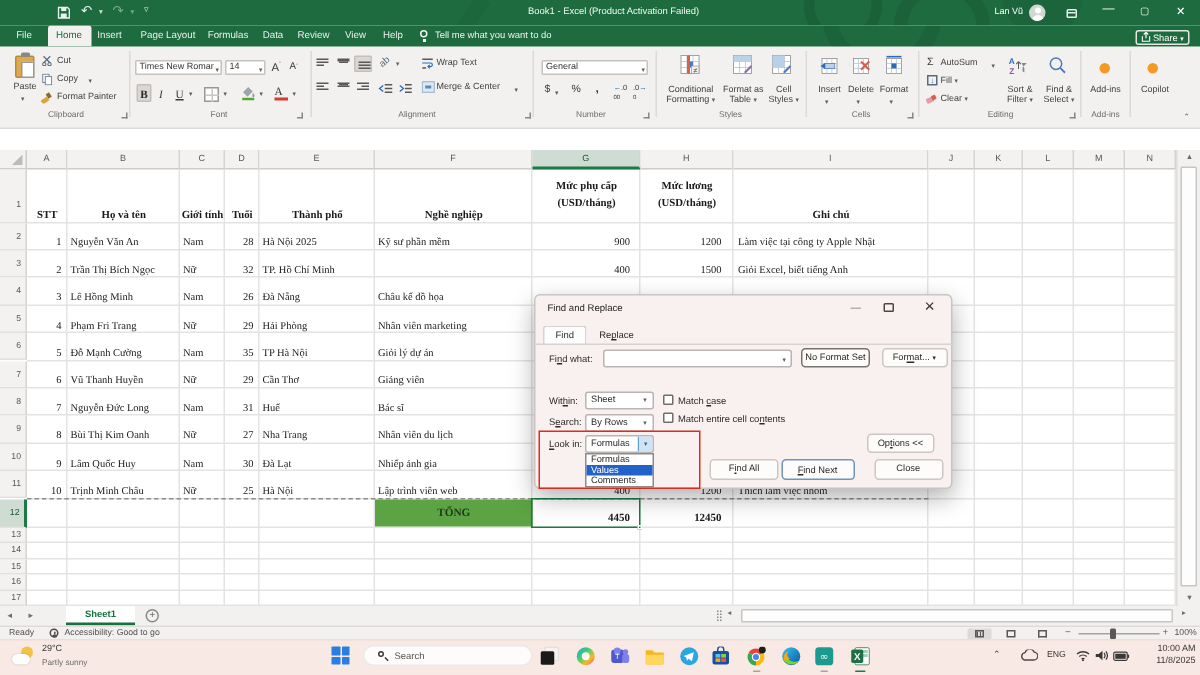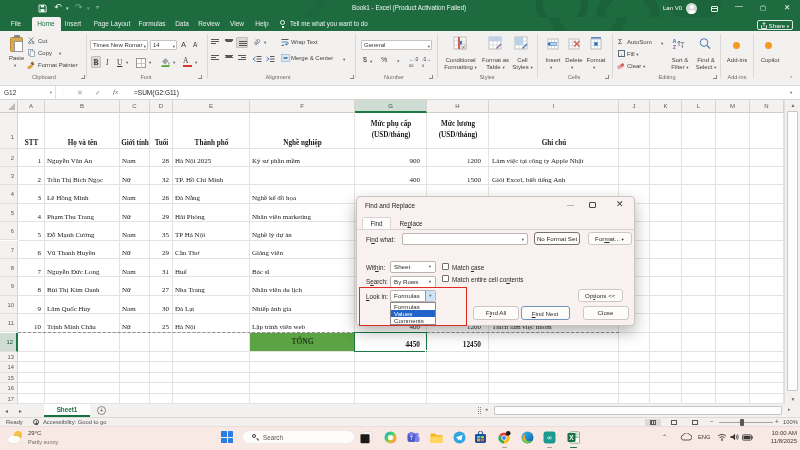--- a/index.html
+++ b/index.html
@@ -407,29 +407,20 @@
         </svg></div>
       <div class="rlabel" style="left:692px;top:26px;width:28px;text-align:center;">Find &amp;</div>
       <div class="rlabel" style="left:692px;top:33.5px;width:28px;text-align:center;">Select <span class="chev">▾</span></div>
       <div style="position:absolute;left:733px;top:11px;width:7px;height:7px;border-radius:50%;background:#f59a23;"></div>
       <div class="rlabel" style="left:723px;top:26px;width:28px;text-align:center;">Add-ins</div>
       <div style="position:absolute;left:765px;top:11px;width:7px;height:7px;border-radius:50%;background:#f59a23;"></div>
       <div class="rlabel" style="left:756px;top:26px;width:28px;text-align:center;">Copilot</div>
       <div style="position:absolute;left:789px;top:44px;width:7px;height:5px;font-size:5px;color:#5f5d5b;">⌃</div>
     </div>
 
-  <div id="formulabar" class="abs">
-    <div id="namebox"><span>G12</span><span class="arr">▾</span></div>
-    <div class="fbtn" style="left:60px;color:#c8c6c4;font-size:5px;">⋮</div>
-    <div class="fbtn" style="left:77px;">✕</div>
-    <div class="fbtn" style="left:95px;">✓</div>
-    <div class="fbtn" style="left:113px;font-style:italic;font-family:'Liberation Serif',serif;color:#6e6c6a;">fx</div>
-    <div id="fx-formula">=SUM(G2:G11)</div>
-    <div class="fbtn" style="left:790px;font-size:4.5px;color:#6e6c6a;">▾</div>
-  </div>
 
   <div id="sheet" class="abs">
       <div class="gl-v" style="left:44px;top:13px;height:291px;"></div>
       <div class="gl-v" style="left:119px;top:13px;height:291px;"></div>
       <div class="gl-v" style="left:149px;top:13px;height:291px;"></div>
       <div class="gl-v" style="left:172px;top:13px;height:291px;"></div>
       <div class="gl-v" style="left:249px;top:13px;height:291px;"></div>
       <div class="gl-v" style="left:354px;top:13px;height:291px;"></div>
       <div class="gl-v" style="left:426px;top:13px;height:291px;"></div>
       <div class="gl-v" style="left:488px;top:13px;height:291px;"></div>
@@ -518,33 +509,33 @@
       <div class="cell num" style="left:150px;top:66.9px;width:23px;height:18.4px;padding-bottom:1.5px;padding-right:4px;">32</div>
       <div class="cell " style="left:173px;top:66.9px;width:77px;height:18.4px;padding-bottom:1.5px;padding-left:2px;">TP. Hồ Chí Minh</div>
       <div class="cell num" style="left:355px;top:66.9px;width:72px;height:18.4px;padding-bottom:1.5px;padding-right:7px;">400</div>
       <div class="cell num" style="left:427px;top:66.9px;width:62px;height:18.4px;padding-bottom:1.5px;padding-right:8px;">1500</div>
       <div class="cell " style="left:489px;top:66.9px;width:130px;height:18.4px;padding-bottom:1.5px;padding-left:3px;">Giỏi Excel, biết tiếng Anh</div>
       <div class="cell num" style="left:18px;top:85.3px;width:27px;height:18.4px;padding-bottom:1.5px;padding-right:4px;">3</div>
       <div class="cell " style="left:45px;top:85.3px;width:75px;height:18.4px;padding-bottom:1.5px;padding-left:2px;">Lê Hồng Minh</div>
       <div class="cell " style="left:120px;top:85.3px;width:30px;height:18.4px;padding-bottom:1.5px;padding-left:2px;">Nam</div>
       <div class="cell num" style="left:150px;top:85.3px;width:23px;height:18.4px;padding-bottom:1.5px;padding-right:4px;">26</div>
       <div class="cell " style="left:173px;top:85.3px;width:77px;height:18.4px;padding-bottom:1.5px;padding-left:2px;">Đà Nẵng</div>
-      <div class="cell " style="left:250px;top:85.3px;width:105px;height:18.4px;padding-bottom:1.5px;padding-left:2px;">Nghề kế đồ họa</div>
+      <div class="cell " style="left:250px;top:85.3px;width:105px;height:18.4px;padding-bottom:1.5px;padding-left:2px;">Châu kế đồ họa</div>
       <div class="cell num" style="left:18px;top:103.7px;width:27px;height:18.4px;padding-bottom:1.5px;padding-right:4px;">4</div>
-      <div class="cell " style="left:45px;top:103.7px;width:75px;height:18.4px;padding-bottom:1.5px;padding-left:2px;">Phạm Thu Trang</div>
+      <div class="cell " style="left:45px;top:103.7px;width:75px;height:18.4px;padding-bottom:1.5px;padding-left:2px;">Phạm Fri Trang</div>
       <div class="cell " style="left:120px;top:103.7px;width:30px;height:18.4px;padding-bottom:1.5px;padding-left:2px;">Nữ</div>
       <div class="cell num" style="left:150px;top:103.7px;width:23px;height:18.4px;padding-bottom:1.5px;padding-right:4px;">29</div>
       <div class="cell " style="left:173px;top:103.7px;width:77px;height:18.4px;padding-bottom:1.5px;padding-left:2px;">Hải Phòng</div>
       <div class="cell " style="left:250px;top:103.7px;width:105px;height:18.4px;padding-bottom:1.5px;padding-left:2px;">Nhân viên marketing</div>
       <div class="cell num" style="left:18px;top:122.1px;width:27px;height:18.4px;padding-bottom:1.5px;padding-right:4px;">5</div>
       <div class="cell " style="left:45px;top:122.1px;width:75px;height:18.4px;padding-bottom:1.5px;padding-left:2px;">Đỗ Mạnh Cường</div>
       <div class="cell " style="left:120px;top:122.1px;width:30px;height:18.4px;padding-bottom:1.5px;padding-left:2px;">Nam</div>
       <div class="cell num" style="left:150px;top:122.1px;width:23px;height:18.4px;padding-bottom:1.5px;padding-right:4px;">35</div>
       <div class="cell " style="left:173px;top:122.1px;width:77px;height:18.4px;padding-bottom:1.5px;padding-left:2px;">TP Hà Nội</div>
-      <div class="cell " style="left:250px;top:122.1px;width:105px;height:18.4px;padding-bottom:1.5px;padding-left:2px;">Nghề lý dự án</div>
+      <div class="cell " style="left:250px;top:122.1px;width:105px;height:18.4px;padding-bottom:1.5px;padding-left:2px;">Giỏi lý dự án</div>
       <div class="cell num" style="left:18px;top:140.5px;width:27px;height:18.4px;padding-bottom:1.5px;padding-right:4px;">6</div>
       <div class="cell " style="left:45px;top:140.5px;width:75px;height:18.4px;padding-bottom:1.5px;padding-left:2px;">Vũ Thanh Huyền</div>
       <div class="cell " style="left:120px;top:140.5px;width:30px;height:18.4px;padding-bottom:1.5px;padding-left:2px;">Nữ</div>
       <div class="cell num" style="left:150px;top:140.5px;width:23px;height:18.4px;padding-bottom:1.5px;padding-right:4px;">29</div>
       <div class="cell " style="left:173px;top:140.5px;width:77px;height:18.4px;padding-bottom:1.5px;padding-left:2px;">Cần Thơ</div>
       <div class="cell " style="left:250px;top:140.5px;width:105px;height:18.4px;padding-bottom:1.5px;padding-left:2px;">Giảng viên</div>
       <div class="cell num" style="left:18px;top:158.9px;width:27px;height:18.4px;padding-bottom:1.5px;padding-right:4px;">7</div>
       <div class="cell " style="left:45px;top:158.9px;width:75px;height:18.4px;padding-bottom:1.5px;padding-left:2px;">Nguyễn Đức Long</div>
       <div class="cell " style="left:120px;top:158.9px;width:30px;height:18.4px;padding-bottom:1.5px;padding-left:2px;">Nam</div>
       <div class="cell num" style="left:150px;top:158.9px;width:23px;height:18.4px;padding-bottom:1.5px;padding-right:4px;">31</div>

